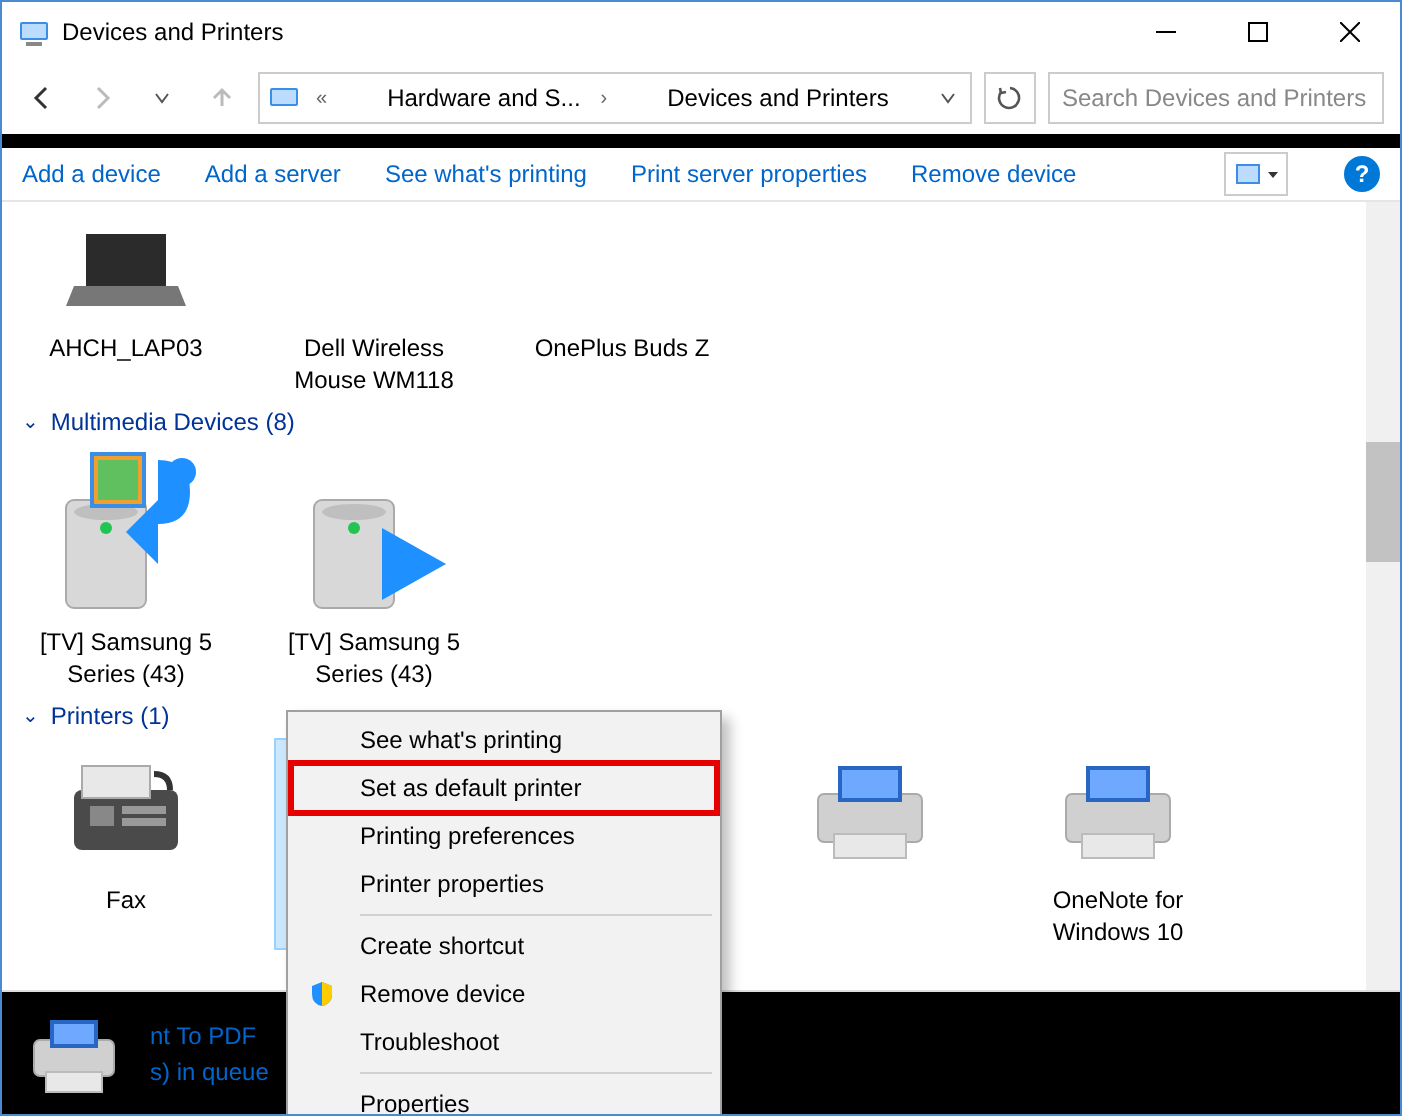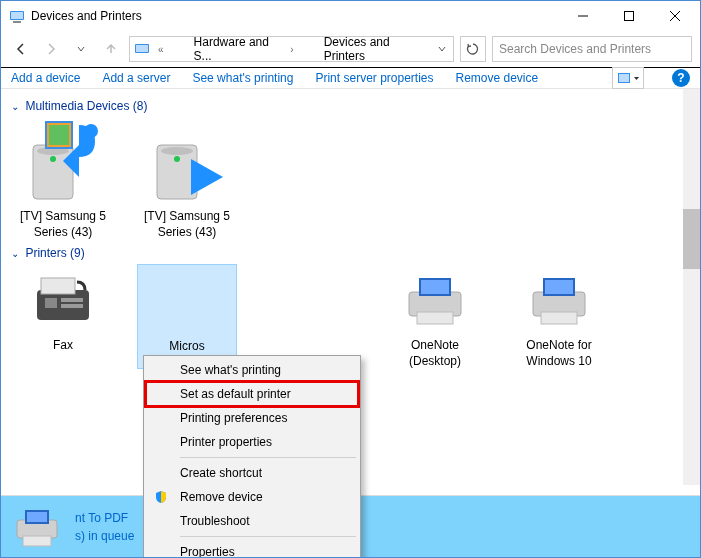--- a/index.html
+++ b/index.html
@@ -9,36 +9,36 @@
 .titlebar .title { flex:1; }
 .winbtns { display:flex; }
 .winbtns .wb { width:46px; height:30px; display:flex; align-items:center; justify-content:center; }
 .navrow { height:36px; display:flex; align-items:center; padding:0 8px; gap:6px; }
 .navarrow { width:24px; height:24px; display:flex; align-items:center; justify-content:center; color:#555; }
 .navarrow.dis { color:#bbb; }
 .addressbar { flex:1; height:26px; border:1px solid #ccc; display:flex; align-items:center; padding:0 2px 0 4px; gap:4px; }
 .bcseg { padding:0 2px; display:flex; align-items:center; gap:2px;margin-left:20px; }
 .bcchev { color:#666; font-size:10px; padding:0 4px; }
 .refreshbtn { width:26px; height:26px; border:1px solid #ccc; display:flex; align-items:center; justify-content:center; }
-.searchbox { width:200px; height:26px; border:1px solid #ccc; display:flex; align-items:center; color:#888; padding:0 6px; }
-.toolbar { height:22px; border-top:1px solid #000000; border-bottom:1px solid #e5e5e5; background:#fff; display:flex; align-items:center; padding:0 10px; gap:22px; }
+.searchbox { width:168px; height:26px; border:1px solid #ccc; display:flex; align-items:center; color:#888; padding:0 6px; }
+.toolbar { height:34px; border-top:7px solid #000000; border-bottom:1px solid #e5e5e5; background:#fff; display:flex; align-items:center; padding:0 10px; gap:22px; }
 .toolbar .tbtn { color:#0066cc; cursor:default; }
 .toolbar .spacer { flex:1; }
 .viewbtn { width:32px; height:22px; border:1px solid #ccc; display:flex; align-items:center; justify-content:center; gap:2px; }
 .helpbtn { width:18px; height:18px; border-radius:50%; background:#0078d7; color:#fff; display:flex; align-items:center; justify-content:center; font-weight:bold; margin-left:6px; }
 .content { position:relative; height:calc(558px - 30px - 36px - 34px - 62px); overflow:hidden; padding:4px 0 0 0; }
 .iconrow { display:flex; padding:0 12px; gap:24px; }
 .devitem { width:100px; text-align:center; }
 .devitem .diconbox { height:60px; display:flex; align-items:center; justify-content:center; }
 .devitem .dlabel { line-height:1.3; margin-top:2px; }
 .grouphdr { display:flex; align-items:center; padding:6px 10px 4px; gap:6px; color:#003399; }
 .grouphdr .chev { font-size:10px; }
 .selected { background:#cce8ff; border:1px solid #99d1ff; }
 .printersrow .devitem .diconbox { height:72px; }
-.statusbar { position:absolute; bottom:0; left:0; right:0; height:62px; background:#7dd3fc; border-top:1px solid #ddd; display:flex; align-items:center; padding:0 12px; gap:14px; }
+.statusbar { position:absolute; bottom:0; left:0; right:0; height:62px; background:#000000; border-top:1px solid #ddd; display:flex; align-items:center; padding:0 12px; gap:14px; }
 .statusbar .stlabel { line-height:1.5; }
 .statusbar .stlink { color:#0066cc; }
 .ctxmenu { position:absolute; left:142px; top:354px; width:218px; background:#f2f2f2; border:1px solid #a0a0a0; box-shadow:4px 4px 6px rgba(0,0,0,0.25); padding:2px; }
 .ctxmenu .mi { height:24px; display:flex; align-items:center; padding-left:34px; position:relative; }
 .ctxmenu .sep { height:1px; background:#d0d0d0; margin:3px 2px 3px 34px; }
 .ctxmenu .mi .micon { position:absolute; left:6px; width:18px; height:18px; display:flex; align-items:center; justify-content:center;}
 .ctxmenu .mi.highlight { outline:3px solid #e60000; outline-offset:-1px; z-index:2; }
 .scrolltrack { position:absolute; right:0; top:0; width:17px; bottom:0; background:#f0f0f0; }
 .scrollthumb { position:absolute; top:120px; width:17px; height:60px; right:0; background:#c2c2c2; }
 svg { display:block; }
@@ -139,20 +139,39 @@
       </svg>
     <svg width="7" height="7">
         <path d="M1 2 L3.5 5 L6 2" fill="#333"></path>
       </svg>
   </div>
   <div class="helpbtn">?</div>
 </div>
 
 <div class="content">
 
+  <div class="iconrow">
+    <div class="devitem">
+      <div class="diconbox">
+          <svg width="60" height="44">
+            <path d="M10 4 L50 4 L50 30 L10 30 Z" fill="#2b2b2b"></path>
+            <path d="M4 30 L56 30 L60 40 L0 40 Z" fill="#777"></path>
+          </svg>
+        </div>
+      <div class="dlabel">AHCH_LAP03</div>
+    </div>
+    <div class="devitem">
+      <div class="diconbox"></div>
+      <div class="dlabel">Dell Wireless Mouse WM118</div>
+    </div>
+    <div class="devitem">
+      <div class="diconbox"></div>
+      <div class="dlabel">OnePlus Buds Z</div>
+    </div>
+  </div>
 
   <div class="grouphdr">
     <span class="chev">⌄</span>
     <span>Multimedia Devices (8)</span>
   </div>
 
   <div class="iconrow">
     <div class="devitem">
       <div class="diconbox" style="height:90px">
         <svg width="80" height="86">
@@ -176,21 +195,21 @@
             <circle cx="30" cy="40" r="3" fill="#23c552"></circle>
             <path d="M44 40 L76 58 L44 76 Z" fill="#1e90ff"></path>
           </svg>
       </div>
       <div class="dlabel">[TV] Samsung 5 Series (43)</div>
     </div>
   </div>
 
   <div class="grouphdr">
     <span class="chev">⌄</span>
-    <span>Printers (9)</span>
+    <span>Printers (1)</span>
   </div>
 
   <div class="iconrow printersrow">
     <div class="devitem">
       <div class="diconbox">
         <svg width="64" height="56">
             <rect x="6" y="18" width="52" height="30" rx="4" fill="#4a4a4a"></rect>
             <rect x="10" y="6" width="34" height="16" fill="#e8e8e8" stroke="#aaa"></rect>
             <path d="M46 10 Q54 10 54 18" fill="none" stroke="#333" stroke-width="3"></path>
             <rect x="14" y="26" width="12" height="10" fill="#888"></rect>
@@ -210,21 +229,20 @@
       </div>
     <div class="devitem">
       <div class="diconbox">
         <svg width="64" height="56">
             <rect x="6" y="20" width="52" height="24" rx="3" fill="#d0d0d0" stroke="#aaa"></rect>
             <rect x="16" y="6" width="32" height="18" fill="#2866c4"></rect>
             <rect x="18" y="8" width="28" height="14" fill="#6ea8ff"></rect>
             <rect x="14" y="40" width="36" height="12" fill="#e8e8e8" stroke="#bbb"></rect>
           </svg>
       </div>
-      <div class="dlabel">OneNote (Desktop)</div>
     </div>
     <div class="devitem">
       <div class="diconbox">
         <svg width="64" height="56">
             <rect x="6" y="20" width="52" height="24" rx="3" fill="#d0d0d0" stroke="#aaa"></rect>
             <rect x="16" y="6" width="32" height="18" fill="#2866c4"></rect>
             <rect x="18" y="8" width="28" height="14" fill="#6ea8ff"></rect>
             <rect x="14" y="40" width="36" height="12" fill="#e8e8e8" stroke="#bbb"></rect>
           </svg>
       </div>

